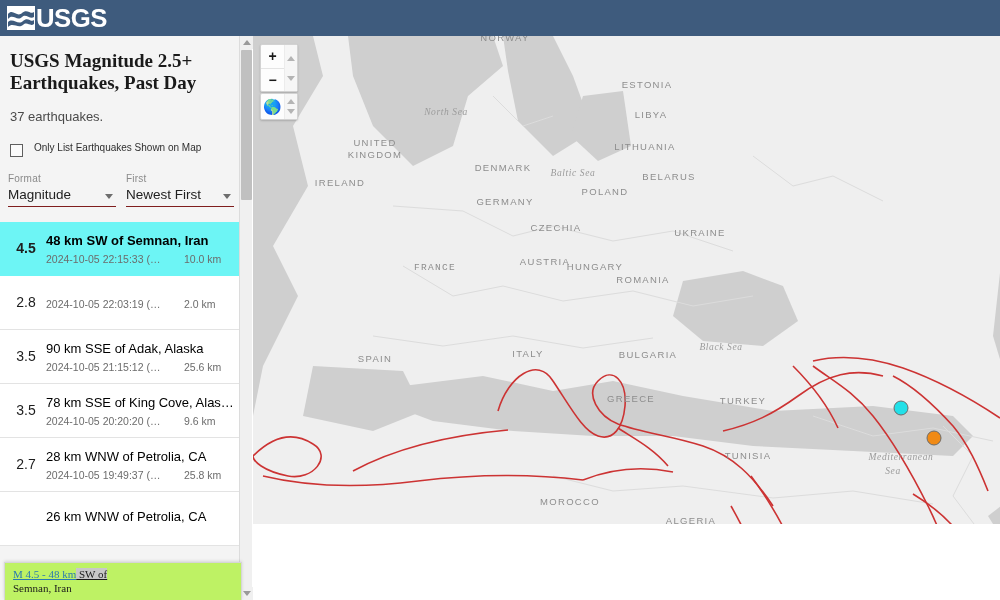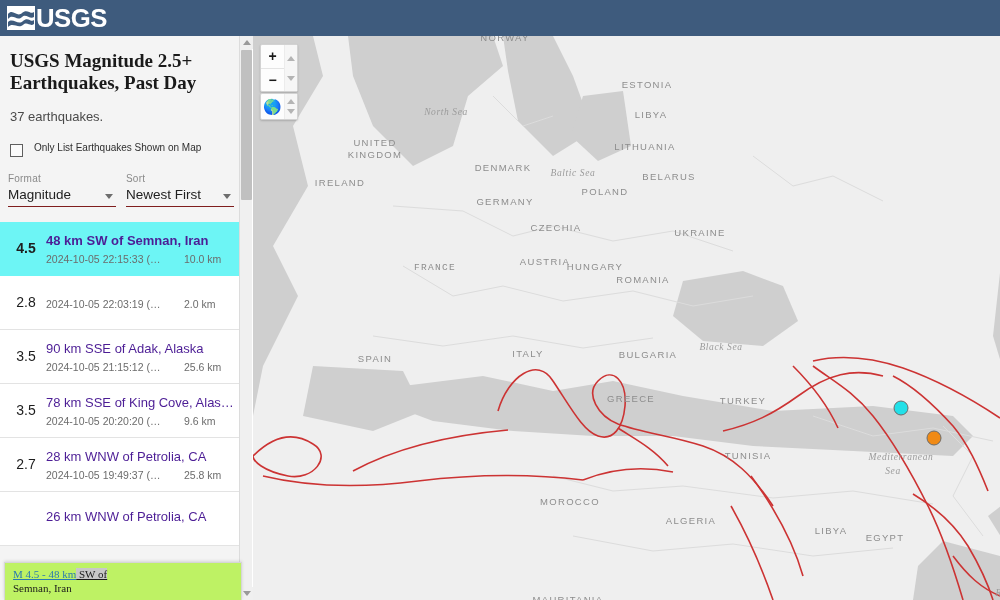--- a/index.html
+++ b/index.html
@@ -103,21 +103,21 @@
   }
   .quake-row.selected { background: #6df5f5; border-bottom-color: #6df5f5; }
   .mag {
     width: 40px; flex: 0 0 auto;
     text-align: center;
     font-size: 14px; color: #1d1d1d;
   }
   .quake-row.selected .mag { font-weight: bold; }
   .qbody { flex: 1 1 auto; min-width: 0; padding-right: 6px; }
   .qplace {
-    font-size: 13px; color: #4c1d95;
+    font-size: 13px; color: #000000;
     white-space: nowrap; overflow: hidden; text-overflow: ellipsis;
     line-height: 1.35;
   }
   .quake-row.selected .qplace { font-weight: bold; }
   .qmeta {
     display: flex; justify-content: flex-start; align-items: baseline;
     font-size: 10.5px; color: #6c6c6c; margin-top: 3px;
   }
   .qtime { white-space: nowrap; overflow: hidden; text-overflow: ellipsis; max-width: 120px; }
   .qdepth { margin-left: 18px; white-space: nowrap; }
@@ -141,21 +141,21 @@
   #sb-down .sb-arrow { border-top: 5px solid #9a9a9a; }
   #sb-thumb {
     position: absolute; left: 1px; top: 14px;
     width: 11px; height: 150px;
     background: #c0c0c0; border-radius: 1px;
   }
 
   
   #map {
     position: absolute; top: 36px; left: 253px;
-    width: 747px; height: 564px;
+    width: 747px; height: 488px;
     background: #efefef;
     overflow: hidden;
   }
   #map-svg { position: absolute; top: 0; left: 0; }
 
   .lbl {
     position: absolute;
     font-size: 9.5px;
     color: #8d8d8d;
     letter-spacing: 1.3px;
@@ -257,21 +257,21 @@
 
     <div id="controls-row">
       <div class="field">
         <div class="field-label">Format</div>
         <div class="field-value-row">
           <span class="field-value">Magnitude</span>
           <span class="caret"></span>
         </div>
       </div>
       <div class="field">
-        <div class="field-label">Sort</div>
+        <div class="field-label">First</div>
         <div class="field-value-row">
           <span class="field-value">Newest First</span>
           <span class="caret"></span>
         </div>
       </div>
     </div>
 
     <div id="quake-list">
         <div class="quake-row selected">
           <div class="mag">4.5</div>

